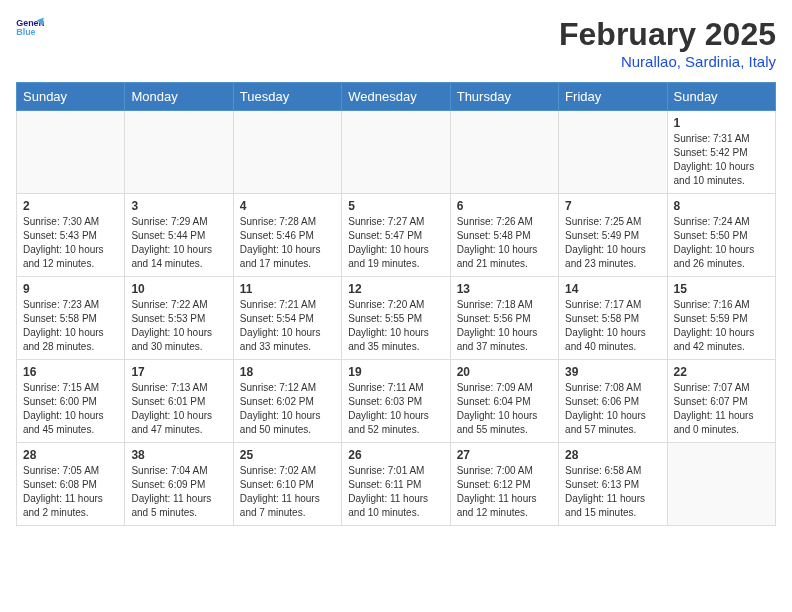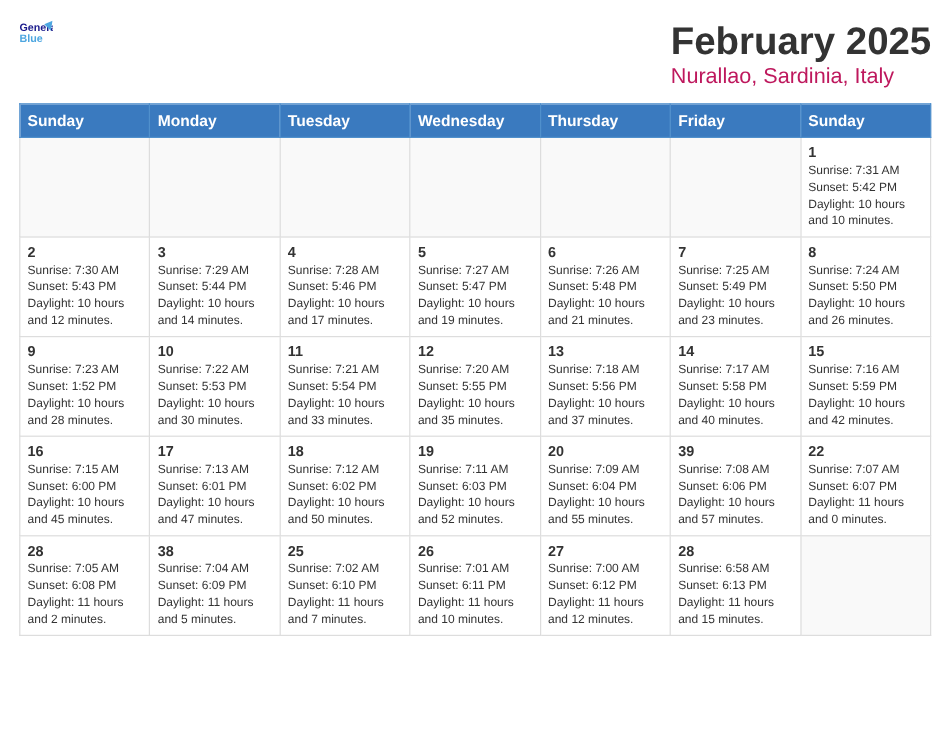--- a/index.html
+++ b/index.html
@@ -19,41 +19,41 @@
     .logo {
       display: flex;
       align-items: center;
       gap: 2px;
     }
     .logo-icon {
       width: 28px;
       height: 22px;
     }
     .title-block {
-      text-align: left;
+      text-align: right;
     }
     .month-year {
       font-size: 32px;
       font-weight: bold;
       color: #333;
     }
     .location {
-      font-size: 18px;
-      color: #be185d;
+      font-size: 15px;
+      color: #1d4ed8;
     }
     .calendar {
       width: 100%;
       border-collapse: collapse;
       border: 1px solid #ccc;
     }
     .calendar th {
       background-color: #3a7abf;
       color: #fff;
       font-size: 13px;
-      font-weight: bold;
+      font-weight: normal;
       padding: 6px 6px;
       text-align: left;
       border: 1px solid #5090cc;
     }
     .calendar td {
       vertical-align: top;
       padding: 5px 6px;
       border: 1px solid #ddd;
       width: calc(100% / 7);
       min-height: 80px;
@@ -160,21 +160,21 @@
           <div class="day-number">8</div>
           <div class="day-info">Sunrise: 7:24 AM
 Sunset: 5:50 PM
 Daylight: 10 hours and 26 minutes.</div>
         </td>
       </tr>
       <tr>
         <td>
           <div class="day-number">9</div>
           <div class="day-info">Sunrise: 7:23 AM
-Sunset: 1:52 PM
+Sunset: 5:58 PM
 Daylight: 10 hours and 28 minutes.</div>
         </td>
         <td>
           <div class="day-number">10</div>
           <div class="day-info">Sunrise: 7:22 AM
 Sunset: 5:53 PM
 Daylight: 10 hours and 30 minutes.</div>
         </td>
         <td>
           <div class="day-number">11</div>

